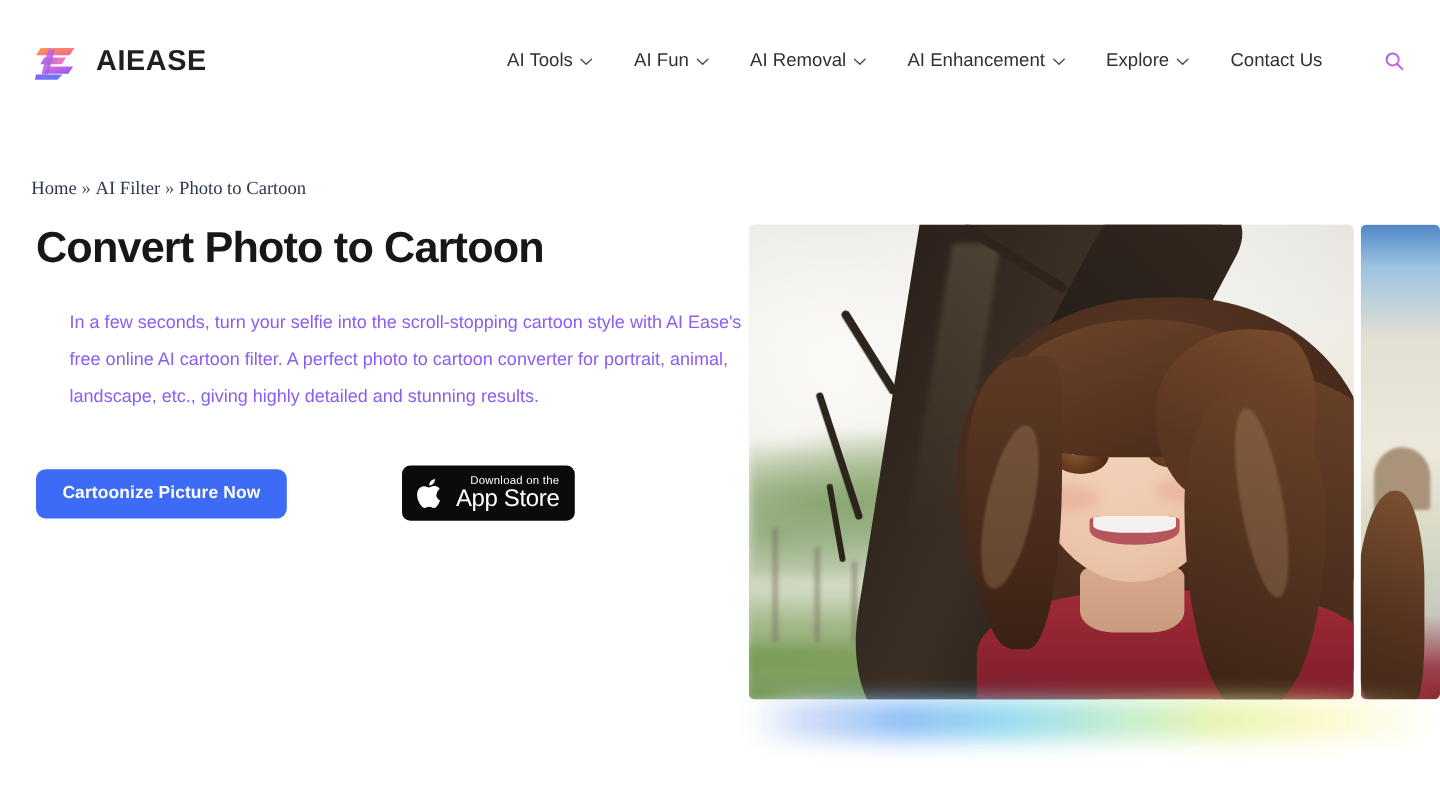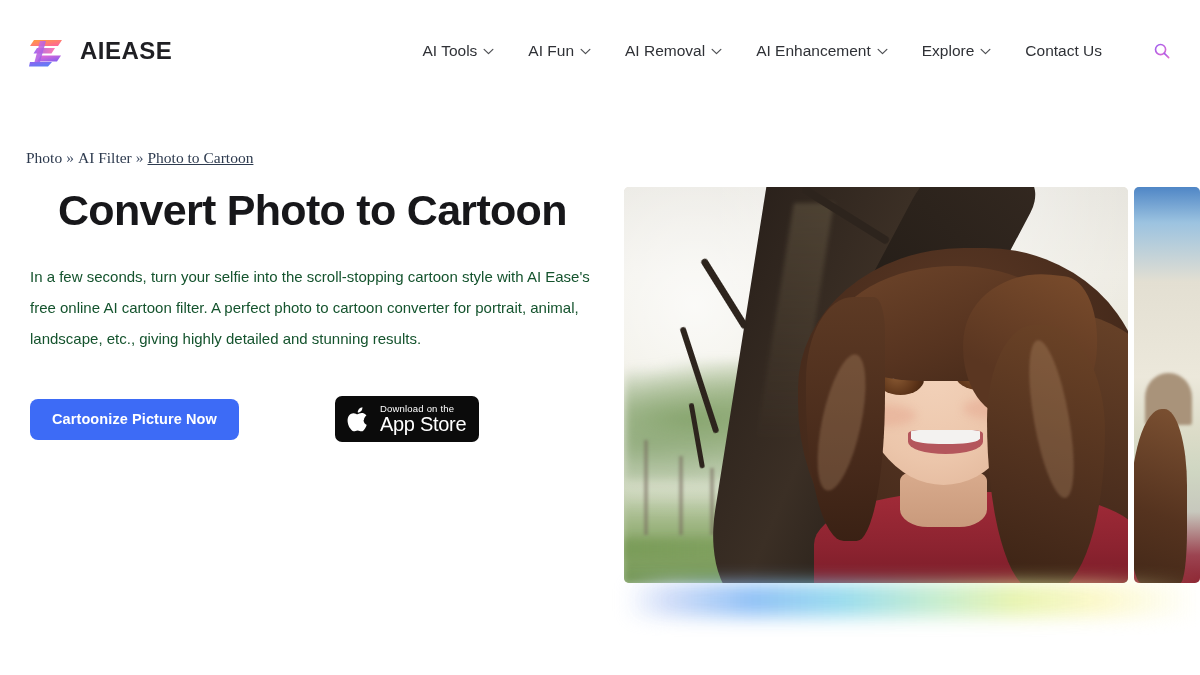--- a/index.html
+++ b/index.html
@@ -95,45 +95,45 @@
     position: absolute;
     top: 149px;
     left: 26px;
     font-family: "Liberation Serif", serif;
     font-size: 15.5px;
     color: #2d3a4e;
     white-space: nowrap;
   }
   .breadcrumb .crumb { cursor: pointer; }
   .breadcrumb .sep { margin: 0 4px; color: #48556b; }
-  .breadcrumb .current { color: #2d3a4e; text-decoration: underline; }
+  .breadcrumb .current { color: #2d3a4e; }
 
   
   .hero-left {
     position: absolute;
     top: 185px;
     left: 30px;
     width: 575px;
   }
 
   .hero-title {
-    font-size: 43px;
+    font-size: 36px;
     line-height: 1.17;
     font-weight: 700;
     letter-spacing: -0.7px;
     color: #17171a;
-    margin-left: 28px;
   }
 
   .hero-desc {
     margin-top: 26px;
     width: 560px;
     font-size: 15px;
     line-height: 2.07;
-    color: #14532d;
+    color: #8b5cf6;
+    margin-left: 28px;
   }
 
   .cta-row {
     margin-top: 42px;
     display: flex;
     align-items: center;
     gap: 96px;
   }
 
   .cta-btn {
@@ -163,20 +163,21 @@
     cursor: pointer;
   }
   .apple-logo { width: 25px; height: 29px; display: block; flex: none; }
   .as-text { display: flex; flex-direction: column; justify-content: center; }
   .as-small {
     color: #fff;
     font-size: 9.5px;
     line-height: 11px;
     letter-spacing: .2px;
     white-space: nowrap;
+    text-align: right;
   }
   .as-big {
     color: #fff;
     font-size: 20px;
     line-height: 21px;
     font-weight: 500;
     letter-spacing: -.3px;
     white-space: nowrap;
     text-align: center;
   }
@@ -565,21 +566,21 @@
           </defs>
           <circle cx="8.4" cy="8.4" r="5.6" fill="none" stroke="url(#sg)" stroke-width="1.8"></circle>
           <path d="M12.6 12.6 L17.4 17.4" stroke="url(#sg)" stroke-width="1.8" stroke-linecap="round"></path>
         </svg>
       </div>
 
     </nav>
   </header>
 
   <div class="breadcrumb">
-    <span class="crumb">Photo</span><span class="sep">»</span><span class="crumb">AI Filter</span><span class="sep">»</span><span class="current">Photo to Cartoon</span>
+    <span class="crumb">Home</span><span class="sep">»</span><span class="crumb">AI Filter</span><span class="sep">»</span><span class="current">Photo to Cartoon</span>
   </div>
 
   <section class="hero-left">
 
     <h1 class="hero-title">
       <span>Convert Photo to Cartoon</span><br>
     </h1>
 
     <p class="hero-desc">In a few seconds, turn your selfie into the scroll-stopping cartoon style with AI Ease's free online AI cartoon filter. A perfect photo to cartoon converter for portrait, animal, landscape, etc., giving highly detailed and stunning results.</p>
 

